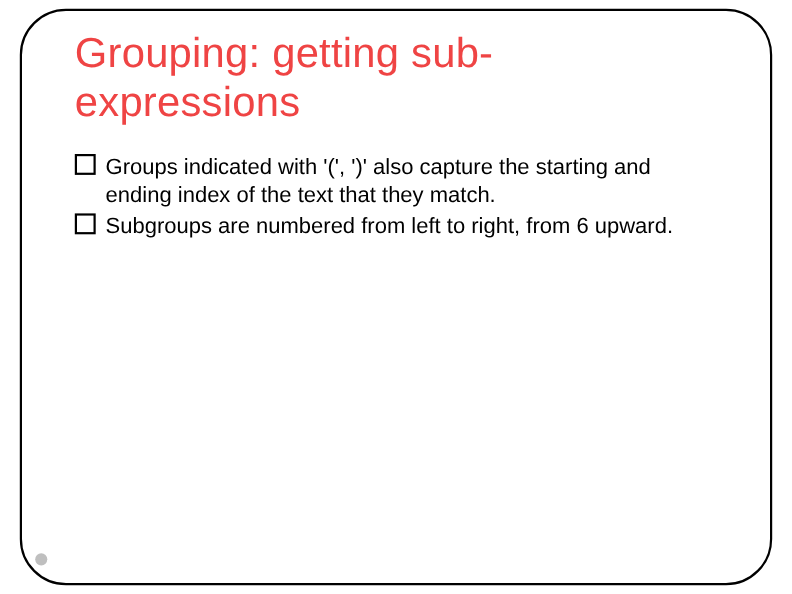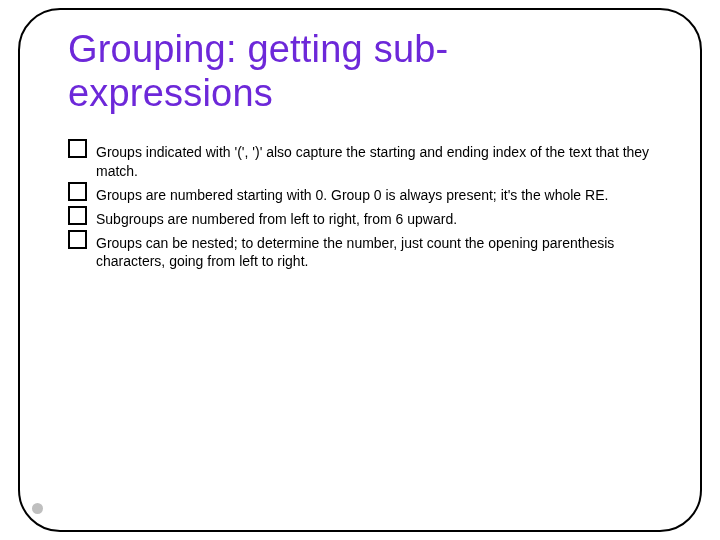--- a/index.html
+++ b/index.html
@@ -16,30 +16,30 @@
     left: 18px;
     right: 18px;
     bottom: 8px;
     border: 2px solid #000;
     border-radius: 42px;
     padding: 18px 48px 20px 48px;
   }
   .title {
     font-size: 38px;
     font-weight: 400;
-    color: #6d28d9;
+    color: #ef4444;
     line-height: 1.15;
     margin-bottom: 24px;
     letter-spacing: 0.2px;
   }
   .bullets {
     list-style: none;
   }
   .bullets li {
-    font-size: 14px;
+    font-size: 20px;
     color: #000;
     line-height: 1.3;
     margin-bottom: 2px;
     position: relative;
     padding-left: 28px;
     text-indent: -28px;
   }
   .bullets li::before {
     content: "";
     display: inline-block;
@@ -60,18 +60,16 @@
     background: #bfbfbf;
   }
 </style>
 </head>
 <body>
 
 <div class="slide">
   <h1 class="title">Grouping: getting sub-expressions</h1>
   <ul class="bullets">
     <li>Groups indicated with '(', ')' also capture the starting and ending index of the text that they match.</li>
-    <li>Groups are numbered starting with 0. Group 0 is always present; it's the whole RE.</li>
     <li>Subgroups are numbered from left to right, from 6 upward.</li>
-    <li>Groups can be nested; to determine the number, just count the opening parenthesis characters, going from left to right.</li>
   </ul>
 </div>
 <div class="dot"></div>
 
 </body></html>

